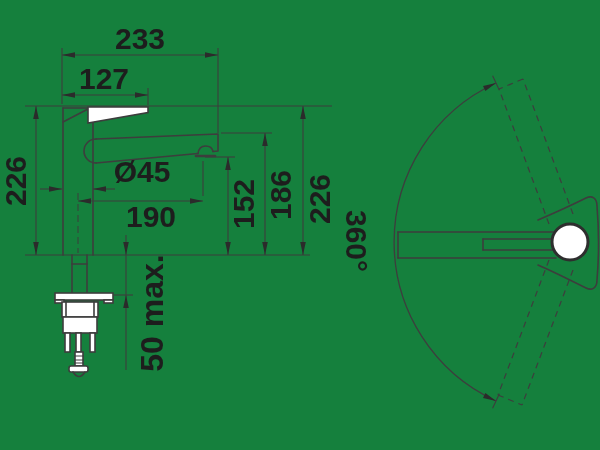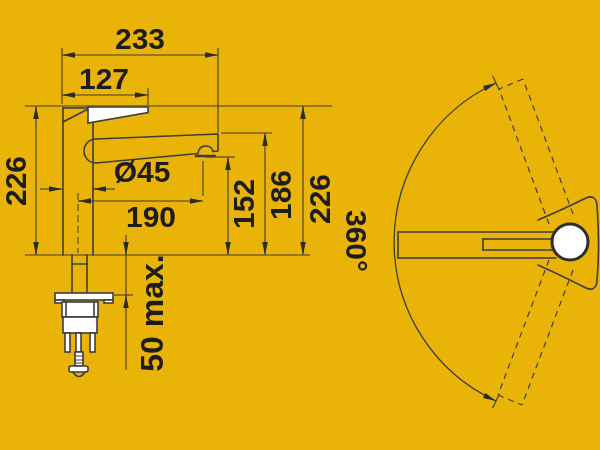--- a/index.html
+++ b/index.html
@@ -1,16 +1,16 @@
 <!DOCTYPE html>
 <html><head>
 <meta charset="utf-8">
 <style>
   html,body{margin:0;padding:0;background:#fff;}
-  .stage{position:relative;width:600px;height:450px;background:#eab308;overflow:hidden;}
+  .stage{position:relative;width:600px;height:450px;background:#15803d;overflow:hidden;}
   svg{display:block;}
   .part{stroke:#3d3d3d;stroke-width:1.6;fill:none;stroke-linecap:round;stroke-linejoin:round;}
   .partfill{stroke:#3d3d3d;stroke-width:1.6;fill:#ffffff;}
   .thick{stroke:#2e2e2e;stroke-width:3;fill:#ffffff;}
   .dim{stroke:#3d3d3d;stroke-width:1.1;fill:none;}
   .dash{stroke:#3d3d3d;stroke-width:1.2;fill:none;stroke-dasharray:6 5;}
   .cdash{stroke:#3d3d3d;stroke-width:1;fill:none;stroke-dasharray:7 4;}
   .ah{fill:#2b2b2b;stroke:none;}
   .lbl{font-family:"Liberation Sans","DejaVu Sans",sans-serif;font-weight:bold;font-size:30px;fill:#1d1d1d;}
   .lbl-big{font-family:"Liberation Sans","DejaVu Sans",sans-serif;font-weight:bold;font-size:32px;fill:#1d1d1d;}

